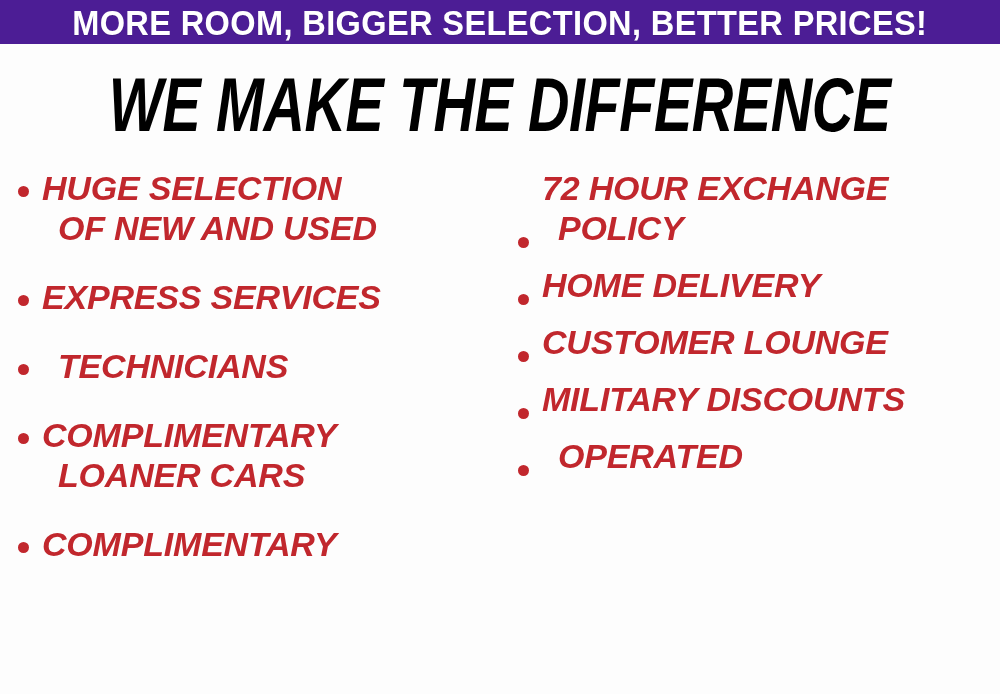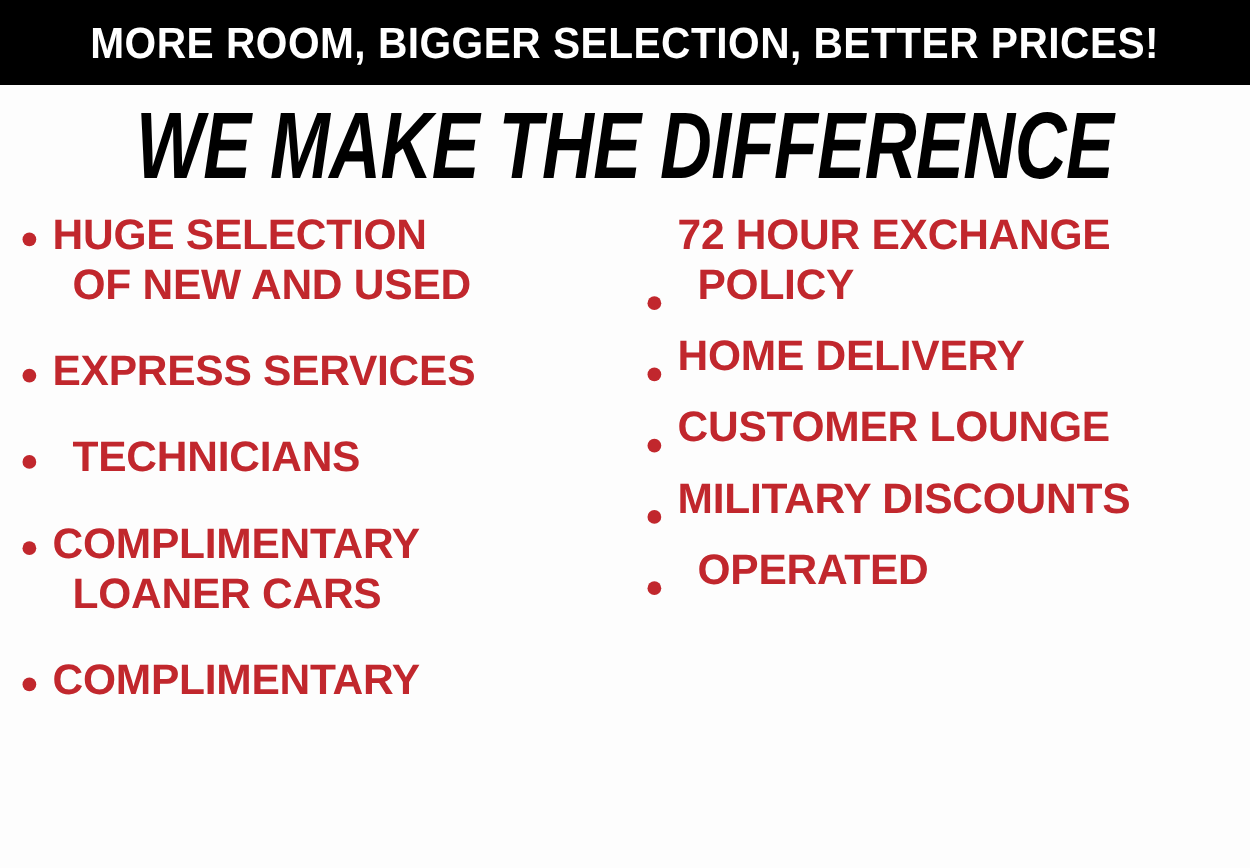--- a/index.html
+++ b/index.html
@@ -17,22 +17,22 @@
     font-family: "Liberation Sans", sans-serif;
     -webkit-font-smoothing: antialiased;
   }
 
   
   .banner {
     position: absolute;
     left: 0;
     top: 0;
     width: 1000px;
-    height: 68px;
-    background: #000000;
+    height: 44px;
+    background: #4c1d95;
     display: flex;
     align-items: center;
     justify-content: center;
   }
 
   .banner-text {
     color: #ffffff;
     font-family: "Liberation Sans", sans-serif;
     font-weight: bold;
     font-size: 35px;
@@ -45,22 +45,22 @@
   }
 
   
   .headline-wrap {
     position: absolute;
     left: 0;
     top: 66px;
     width: 1000px;
     height: 78px;
     display: flex;
+    align-items: center;
     justify-content: center;
-    margin-top: 16px;
   }
 
   .headline {
     color: #000000;
     font-family: "Liberation Sans", sans-serif;
     font-weight: bold;
     font-style: italic;
     font-size: 70px;
     line-height: 1;
     letter-spacing: -0.5px;
@@ -121,20 +121,21 @@
   }
 
   .bullet-line {
     font-family: "Liberation Sans", sans-serif;
     font-weight: bold;
     font-size: 34px;
     line-height: 40px;
     color: #c1272d;
     white-space: nowrap;
     letter-spacing: -0.2px;
+    font-style: italic;
   }
 
   .bullet-line.indent {
     padding-left: 16px;
   }
 </style>
 </head>
 <body>
 
 <div id="poster">

